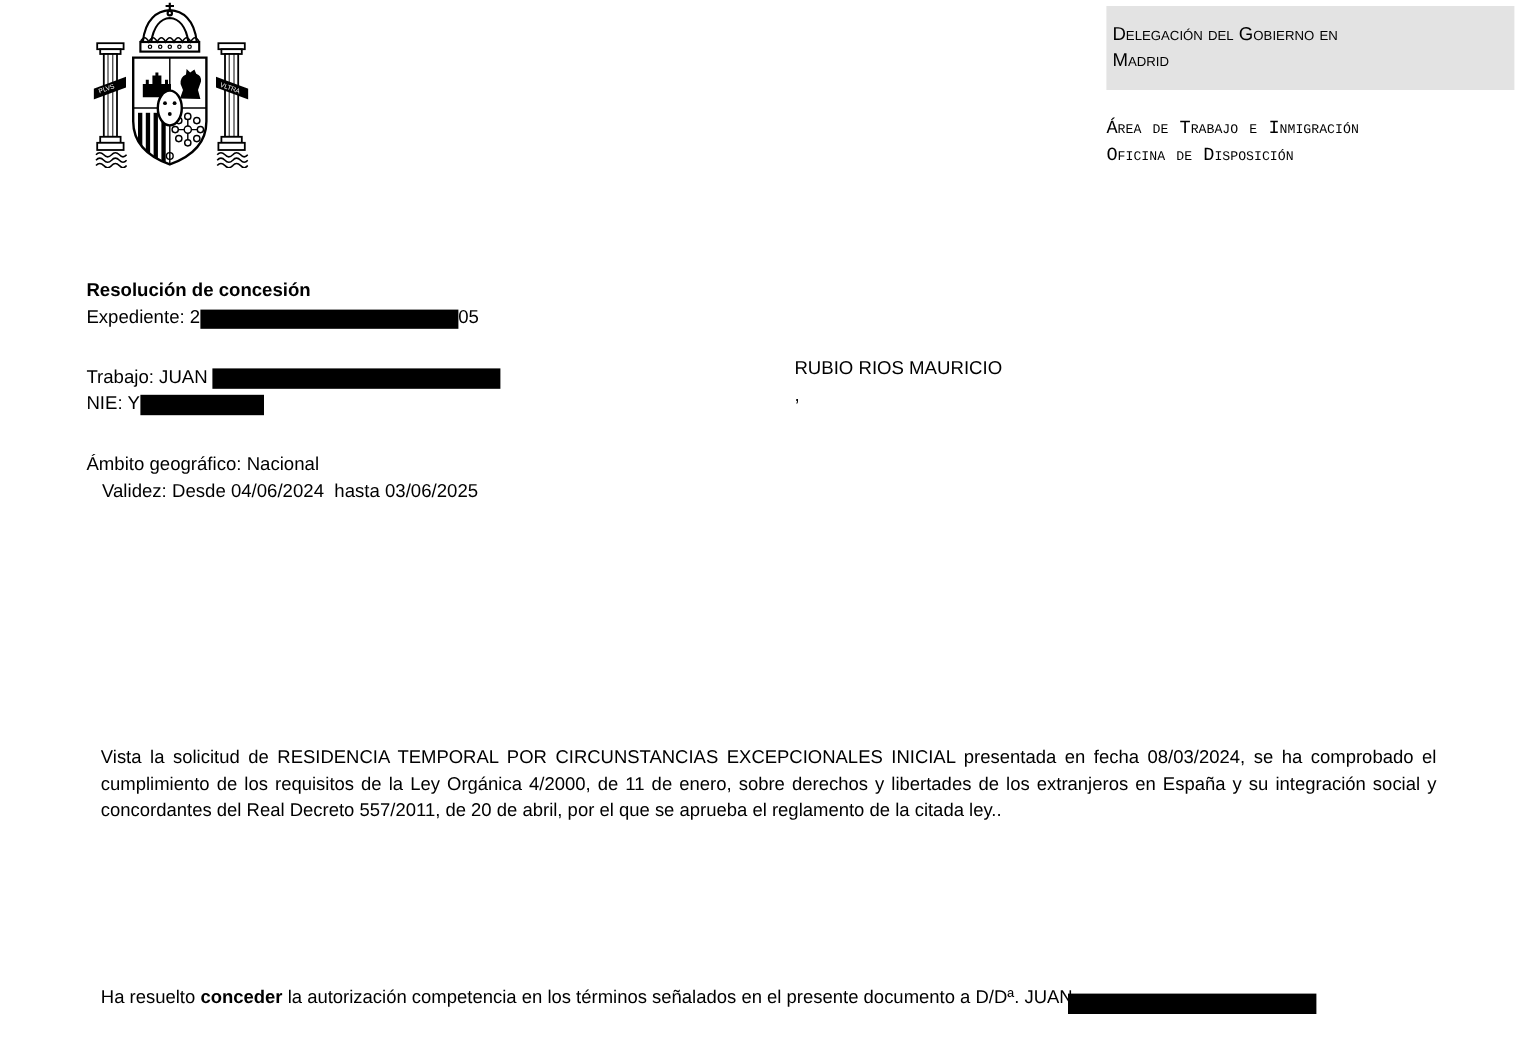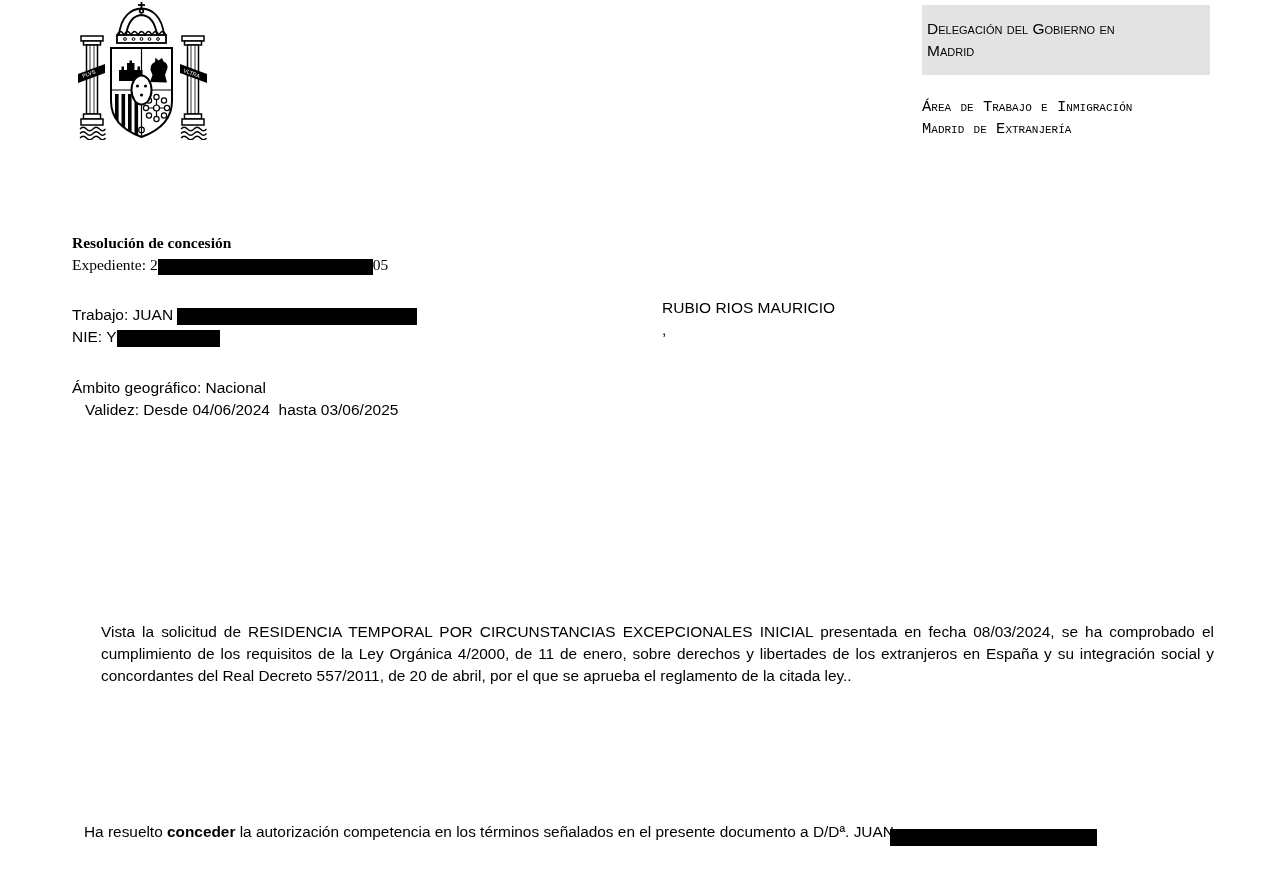--- a/index.html
+++ b/index.html
@@ -7,40 +7,40 @@
     position:relative; width:1279px; height:876px; background:#fff;
     font-family:"Liberation Sans", sans-serif; color:#000; overflow:hidden;
   }
   .abs { position:absolute; }
 
   
   .coat { left:78px; top:2px; width:129px; height:138px; }
   .wordmark { left:238px; top:29px; font-size:24px; line-height:24px; letter-spacing:.5px; }
   .smallcaps { font-variant:small-caps; font-size:15.5px; line-height:22px; }
   .delegation-box {
-    left:922px; top:5px; width:288px; height:70px; box-sizing:border-box;
+    left:922px; top:5px; width:340px; height:70px; box-sizing:border-box;
     padding:13px 8px 0 5px; background:#e3e3e3;
   }
   .department { left:922px; top:96px;font-family:Liberation Mono, monospace; }
 
   
   .info { font-size:15.5px; line-height:22px; }
-  .title-block  { left:72px; top:232px;font-family:Liberation Serif, serif; }
+  .title-block  { left:72px; top:232px; }
   .titular-block{ left:72px; top:304px; }
   .name-block   { left:662px; top:297px; }
   .ambito-block { left:72px; top:377px; }
   .bold { font-weight:bold; }
   .pre  { white-space:pre-wrap;margin-left:13px; }
 
   
   .para {
     position:absolute; left:84px; width:1113px;
     font-size:15.4px; line-height:22px; text-align:justify;
   }
-  .p1 { top:606px;margin-left:17px; }
+  .p1 { top:606px; }
   .p2 { top:732px; }
   .p3 { top:806px; }
 
   
   .redact { display:inline-block; background:#000; height:17px; vertical-align:-5px; }
   .r-exp   { width:215px; height:16px; }
   .r-tit   { width:240px; }
   .r-nie   { width:103px; }
   .r-final { width:207px; margin-left:-8px; vertical-align:-9px; }
 </style>
@@ -143,21 +143,21 @@
   </div>
 
 
   <div class="abs delegation-box smallcaps">
     <div>Delegación del Gobierno en</div>
     <div>Madrid</div>
   </div>
 
   <div class="abs department smallcaps">
     <div>Área de Trabajo e Inmigración</div>
-    <div>Madrid de Extranjería</div>
+    <div>Oficina de Disposición</div>
   </div>
 
   <div class="abs info title-block">
     <div class="bold">Resolución de concesión</div>
     <div><span>Expediente: </span><span>2</span><span class="redact r-exp"></span><span>05</span></div>
   </div>
 
   <div class="abs info titular-block">
     <div><span>Trabajo: </span><span>JUAN</span> <span class="redact r-tit"></span></div>
     <div><span>NIE: </span><span>Y</span><span class="redact r-nie"></span></div>

